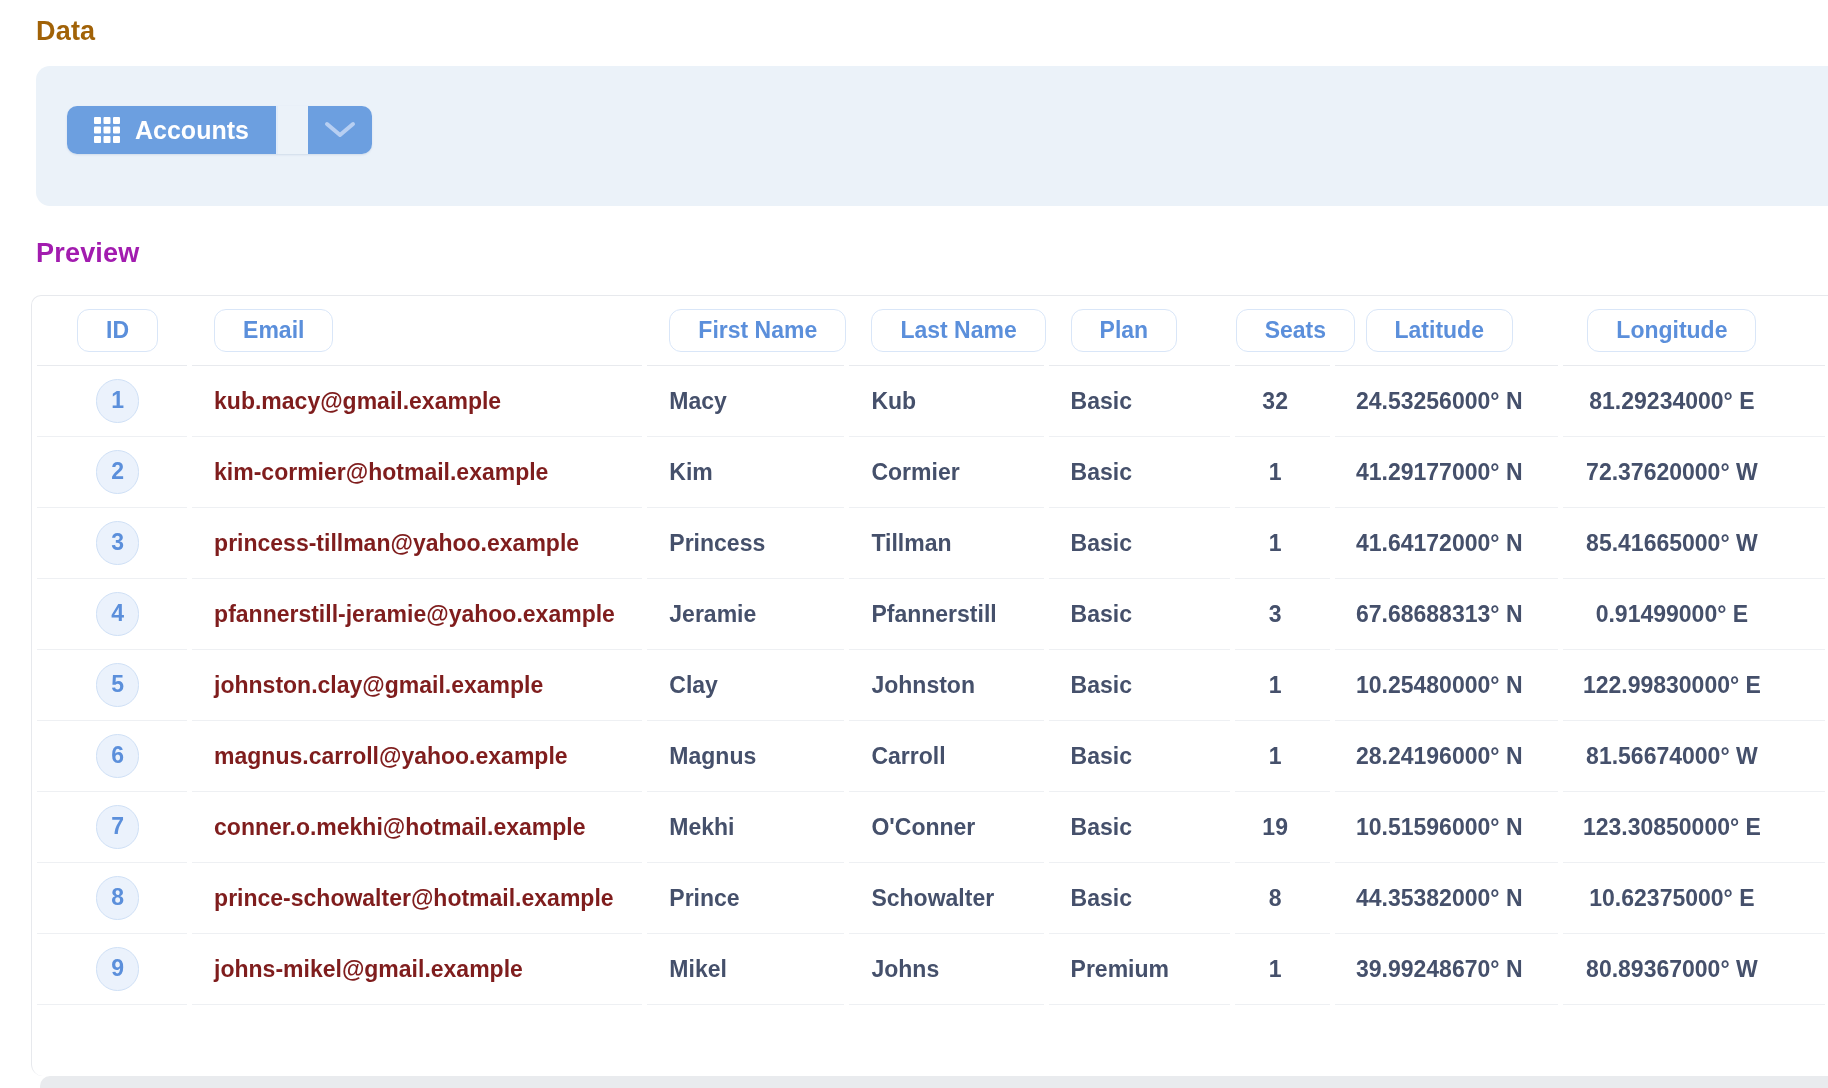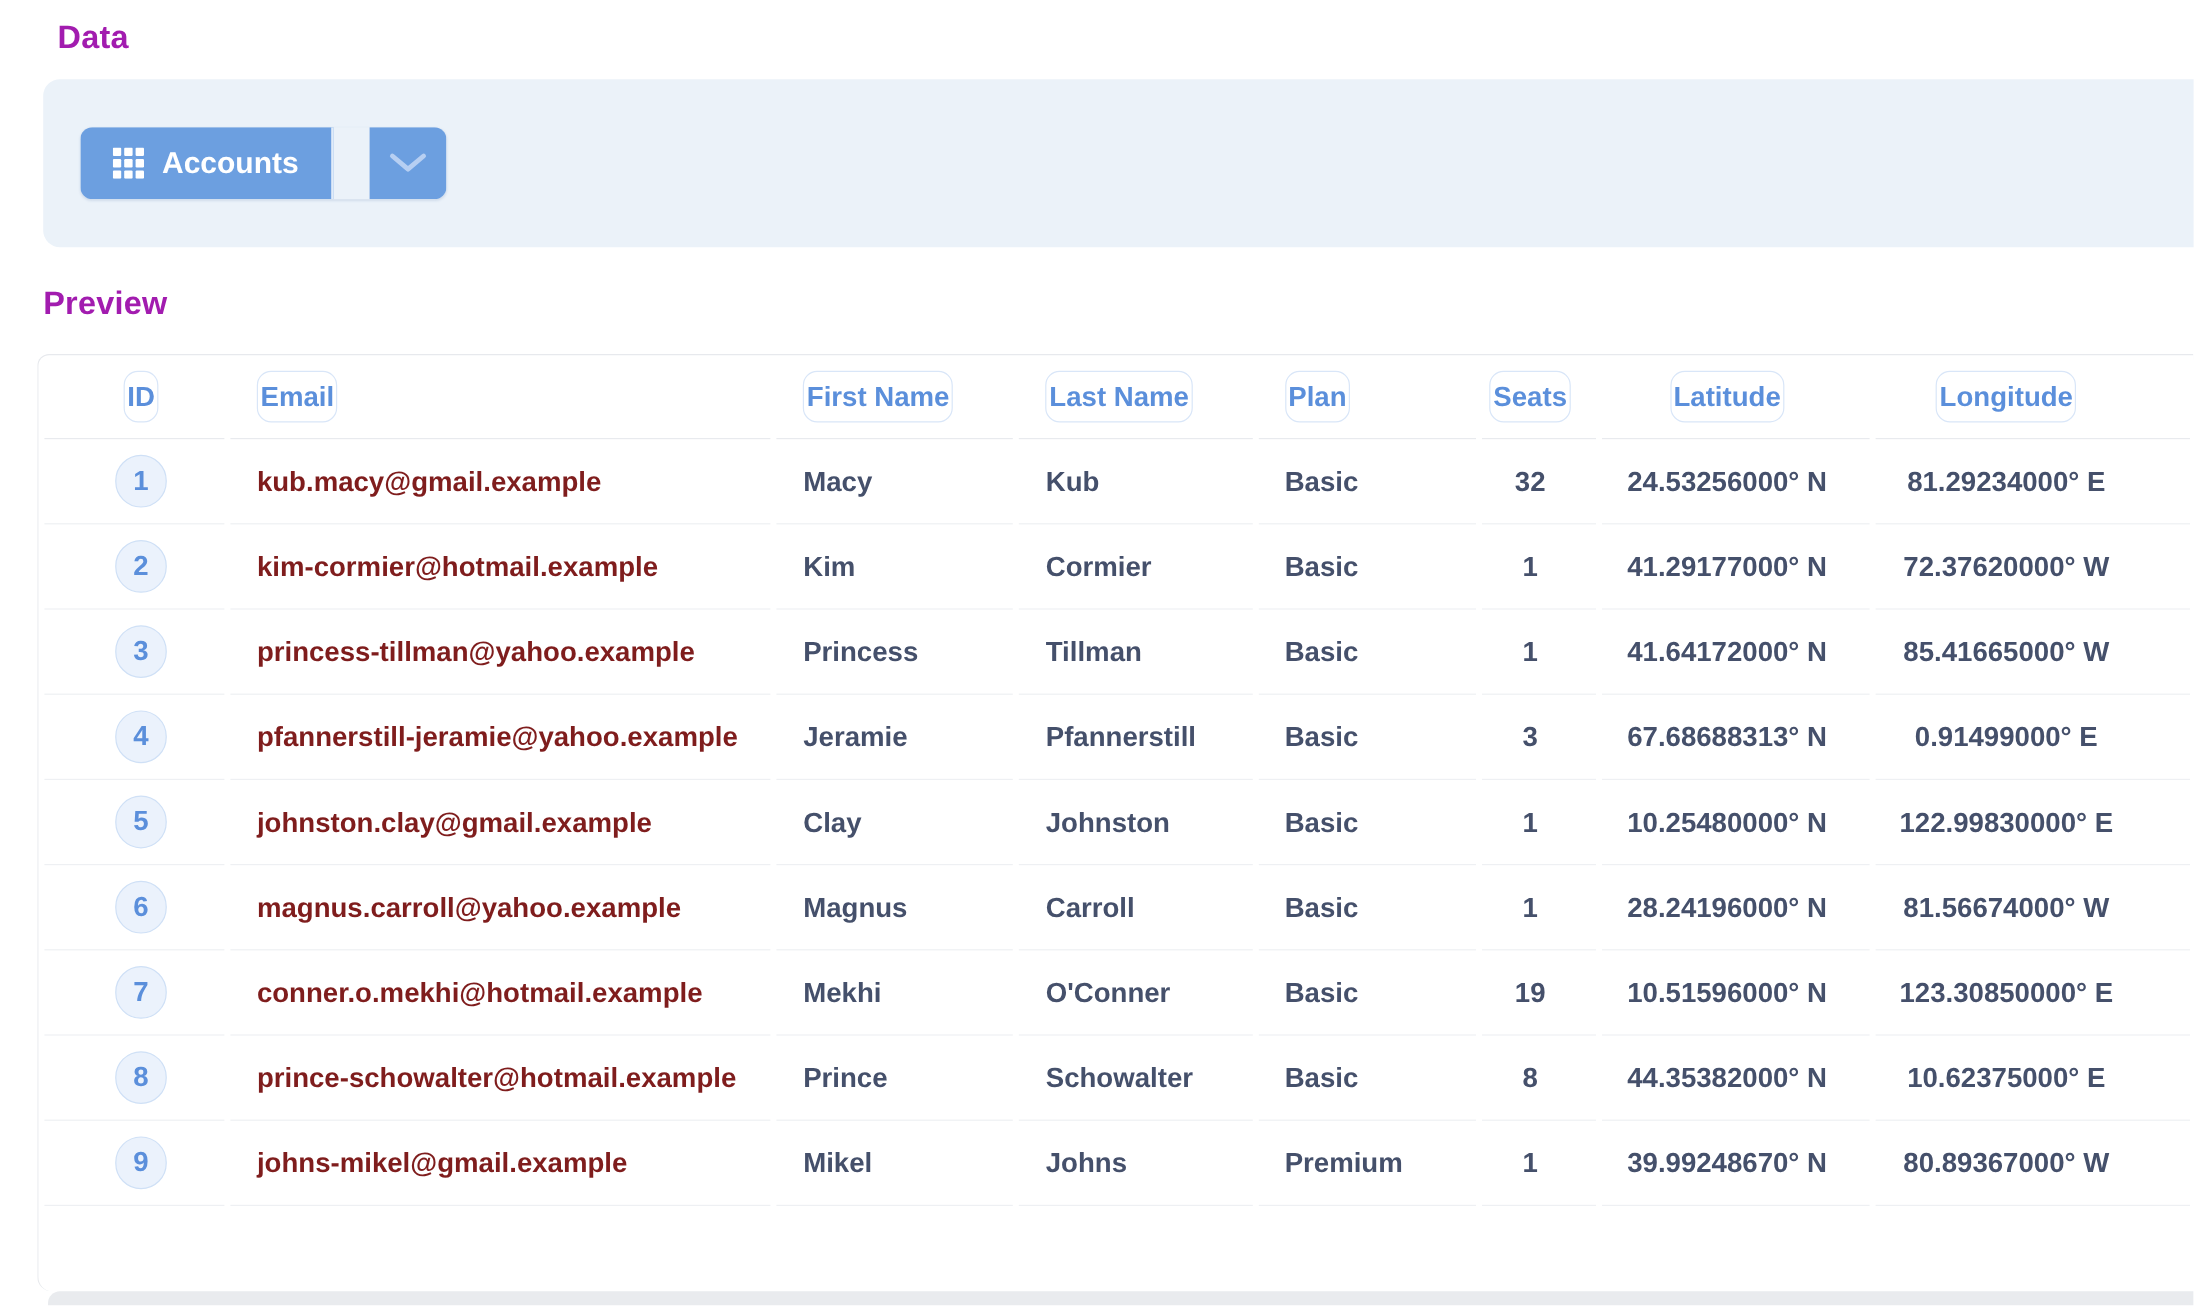--- a/index.html
+++ b/index.html
@@ -13,32 +13,32 @@
     position: relative;
   }
   .page { position: relative; width: 100%; height: 100%; }
 
   .section-title {
     margin: 0;
     font-size: 27px;
     font-weight: 700;
     letter-spacing: 0.2px;
   }
-  .data-title { position: absolute; left: 36px; top: 16px; color: #a21caf; margin-left: 12px; }
+  .data-title { position: absolute; left: 36px; top: 16px; color: #a16207; }
   .preview-title { position: absolute; left: 36px; top: 238px; color: #a21caf; }
 
   .data-panel {
     position: absolute;
     left: 36px; right: -24px; top: 66px; height: 140px;
     background: #EBF2F9;
     border-radius: 14px;
   }
   .split-button {
     position: absolute; left: 31px; top: 40px;
-    height: 60px;
+    height: 48px;
     display: flex;
     border-radius: 10px;
     overflow: hidden;
     box-shadow: 0 1px 2px rgba(60,100,160,0.15);
     gap: 30px;
   }
   .split-main {
     display: flex; align-items: center; gap: 15px;
     padding: 0 27px;
     background: #6C9FE0;
@@ -93,21 +93,21 @@
   .align-left   { text-align: left;  padding-left: 22px; }
   .align-right  { text-align: center; padding-right: 15px; }
   .align-center { text-align: center; }
   .col-id { padding-left: 12px; }
   th:last-child, td:last-child { padding-right: 45px; }
 
   .pill {
     display: inline-block;
     border: 1.5px solid #D9E6F8;
     border-radius: 12px;
-    padding: 7px 2px;
+    padding: 7px 28px;
     color: #5B8FDB;
     font-size: 23px;
     font-weight: 700;
     background: #ffffff;
     cursor: pointer;
   }
   .id-badge {
     display: inline-block;
     min-width: 30px;
     padding: 0 14px;

